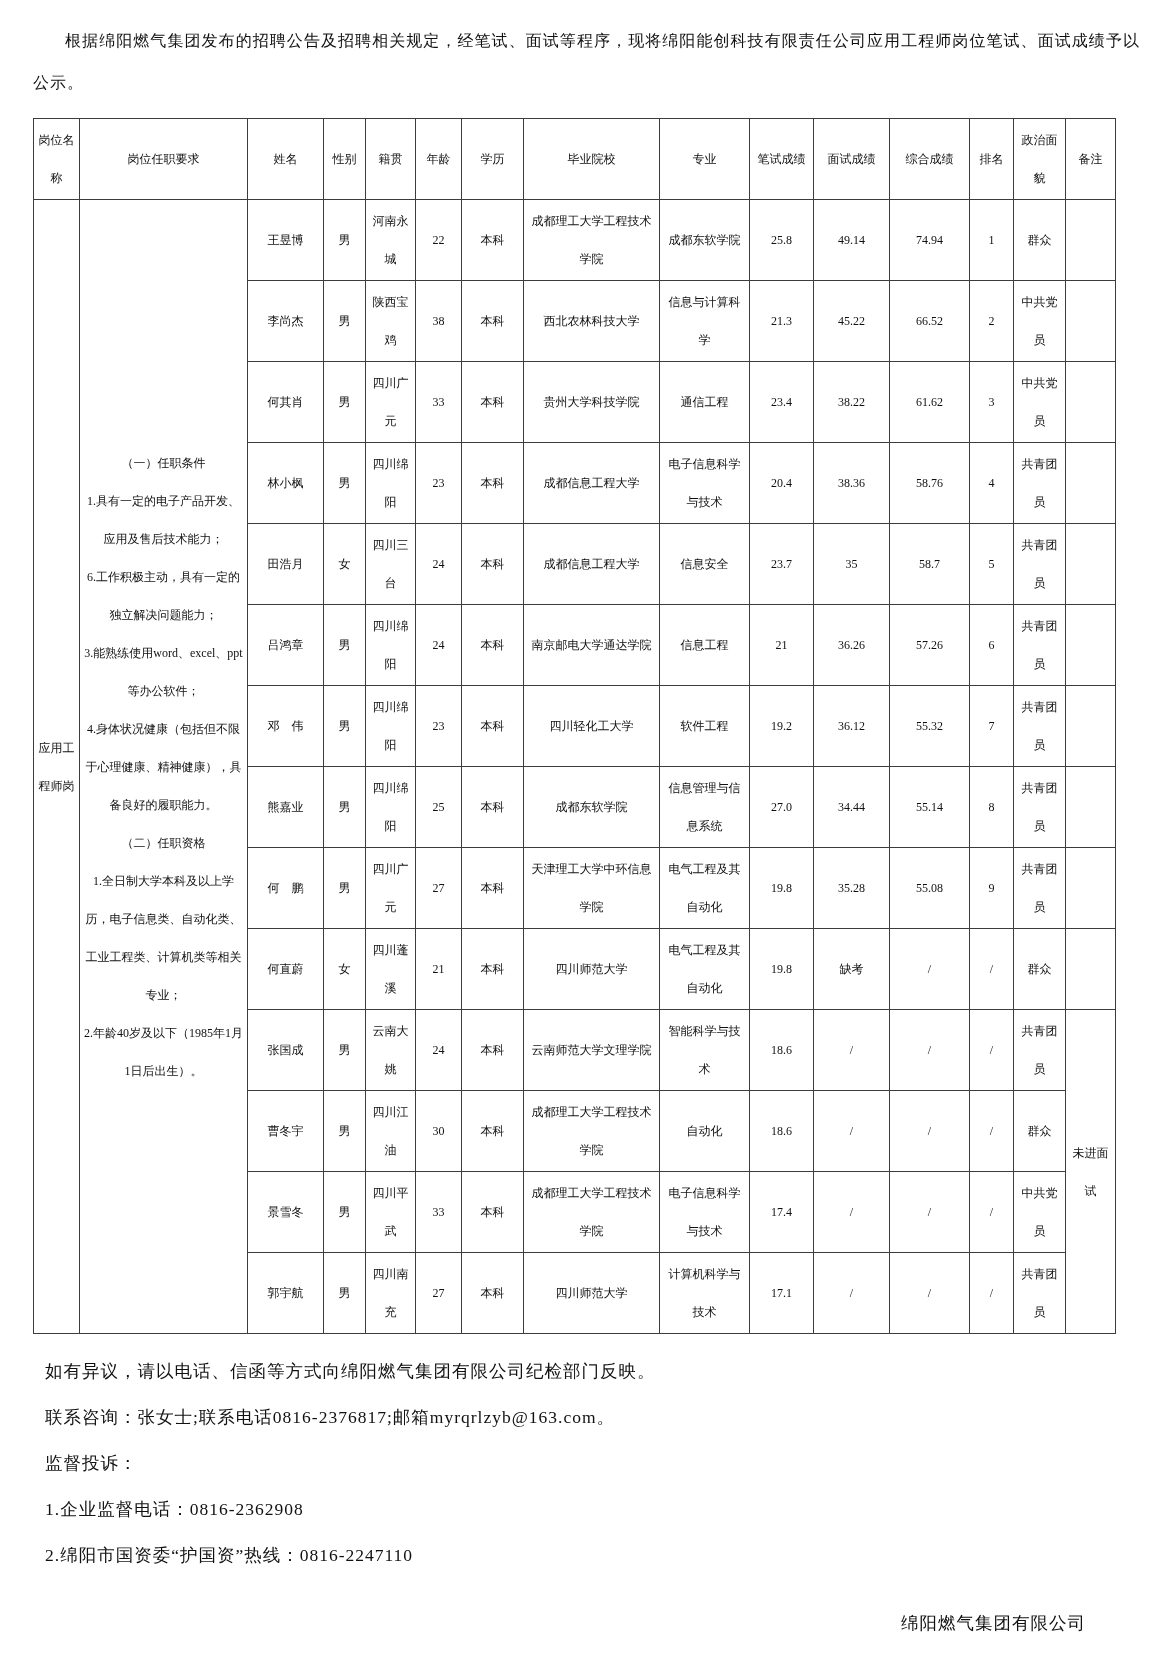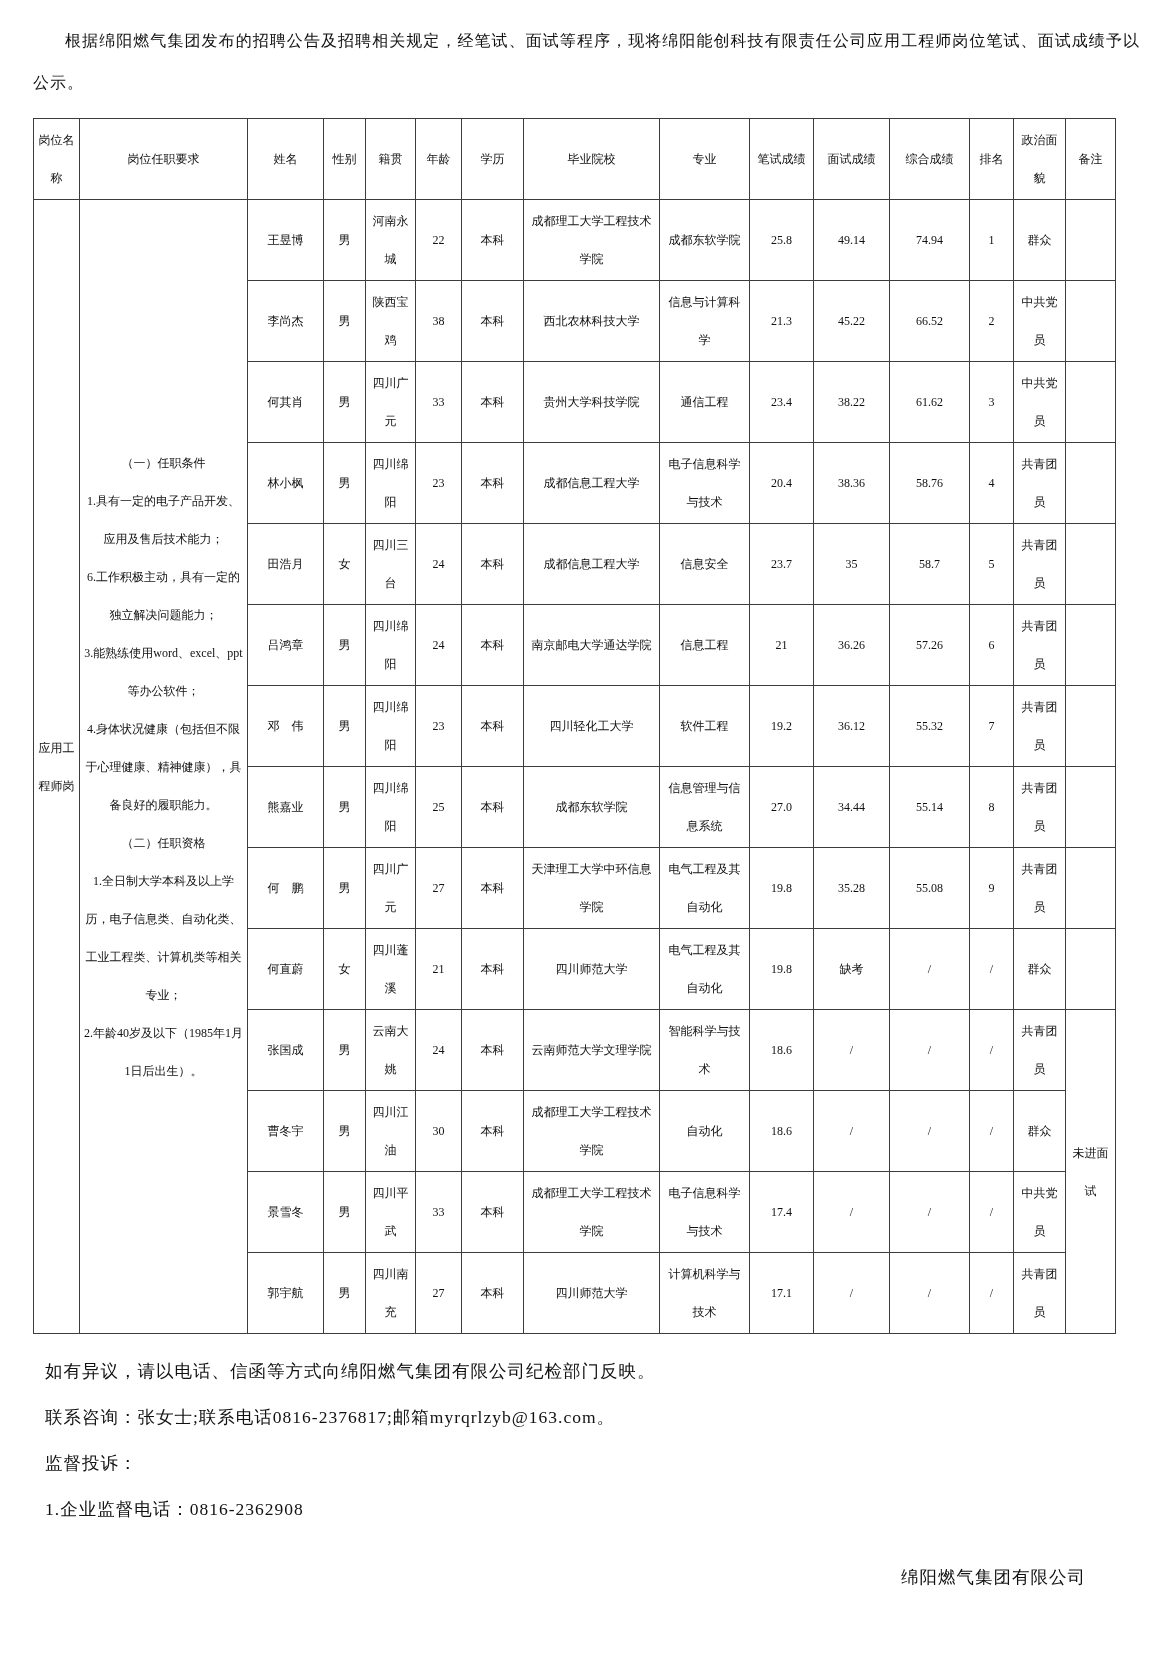--- a/index.html
+++ b/index.html
@@ -306,17 +306,18 @@
           <td class="c-political">共青团员</td>
         </tr>
       </tbody>
   </table>
 
   <div class="footer">
     <div class="line">如有异议，请以电话、信函等方式向绵阳燃气集团有限公司纪检部门反映。</div>
     <div class="line">联系咨询：张女士;联系电话0816-2376817;邮箱myrqrlzyb@163.com。</div>
     <div class="line">监督投诉：</div>
     <div class="line">1.企业监督电话：0816-2362908</div>
+    <div class="line">2.绵阳市国资委“护国资”热线：0816-2247110</div>
     <div class="sign company">绵阳燃气集团有限公司</div>
 
   </div>
 
 </div>
 
 </body></html>

